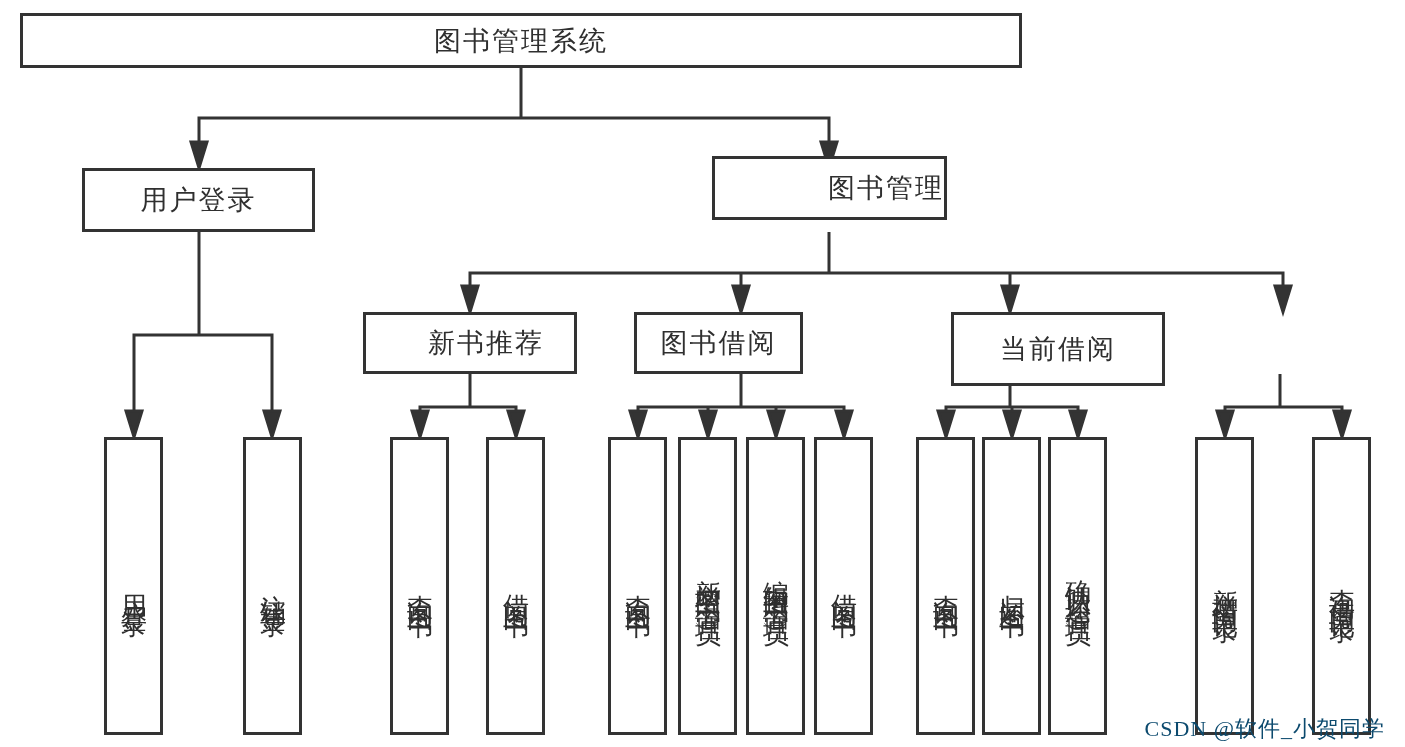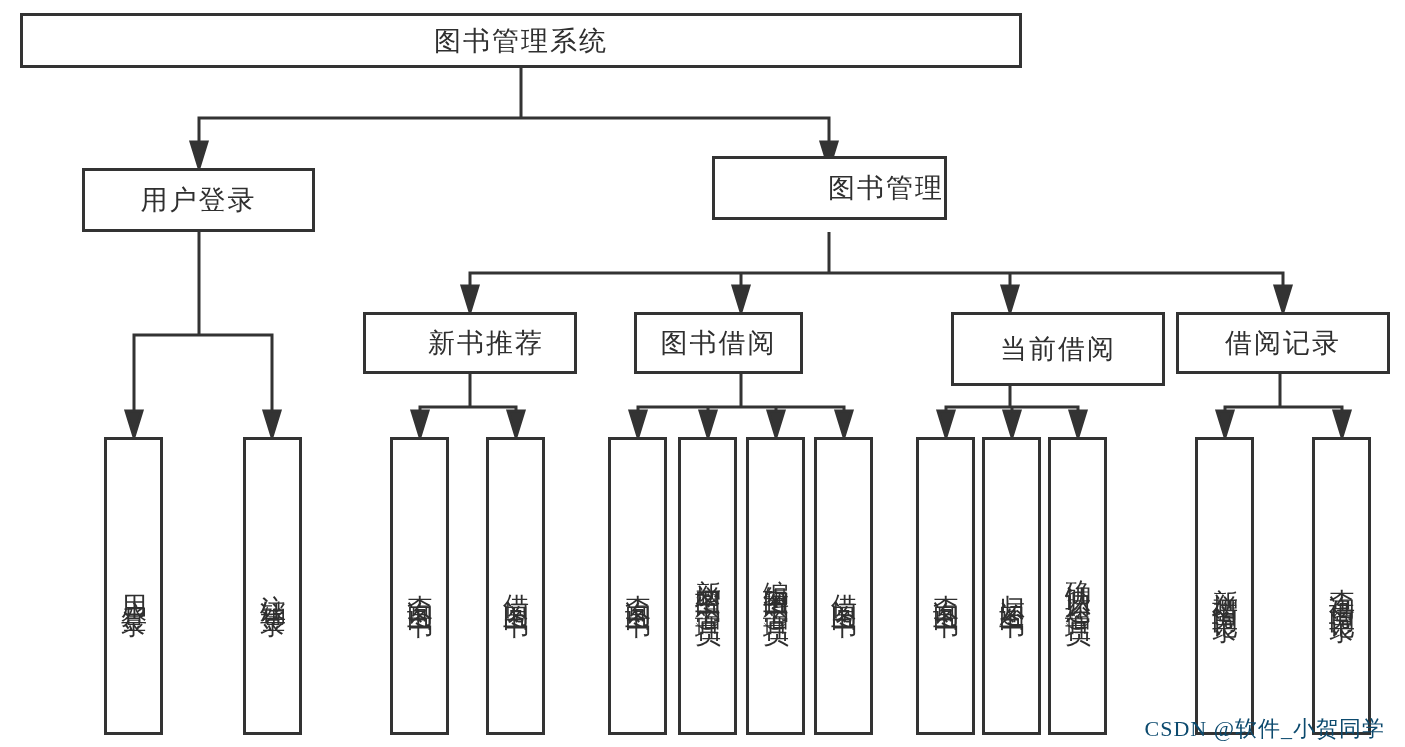--- a/index.html
+++ b/index.html
@@ -147,23 +147,20 @@
 
   <div class="node n-rec">
     <span class="hlabel">新书推荐</span>
   </div>
   <div class="node n-bor">
     <span class="hlabel">图书借阅</span>
   </div>
   <div class="node n-cur">
     <span class="hlabel">当前借阅</span>
   </div>
-  <div class="node n-his">
-    <span class="hlabel">借阅记录</span>
-  </div>
 
   <div class="node leaf lf1">
     <span class="vlabel">用户登录</span>
   </div>
   <div class="node leaf lf2">
     <span class="vlabel">注销登录</span>
   </div>
 
   <div class="node leaf lf3">
     <span class="vlabel">查询图书</span>

